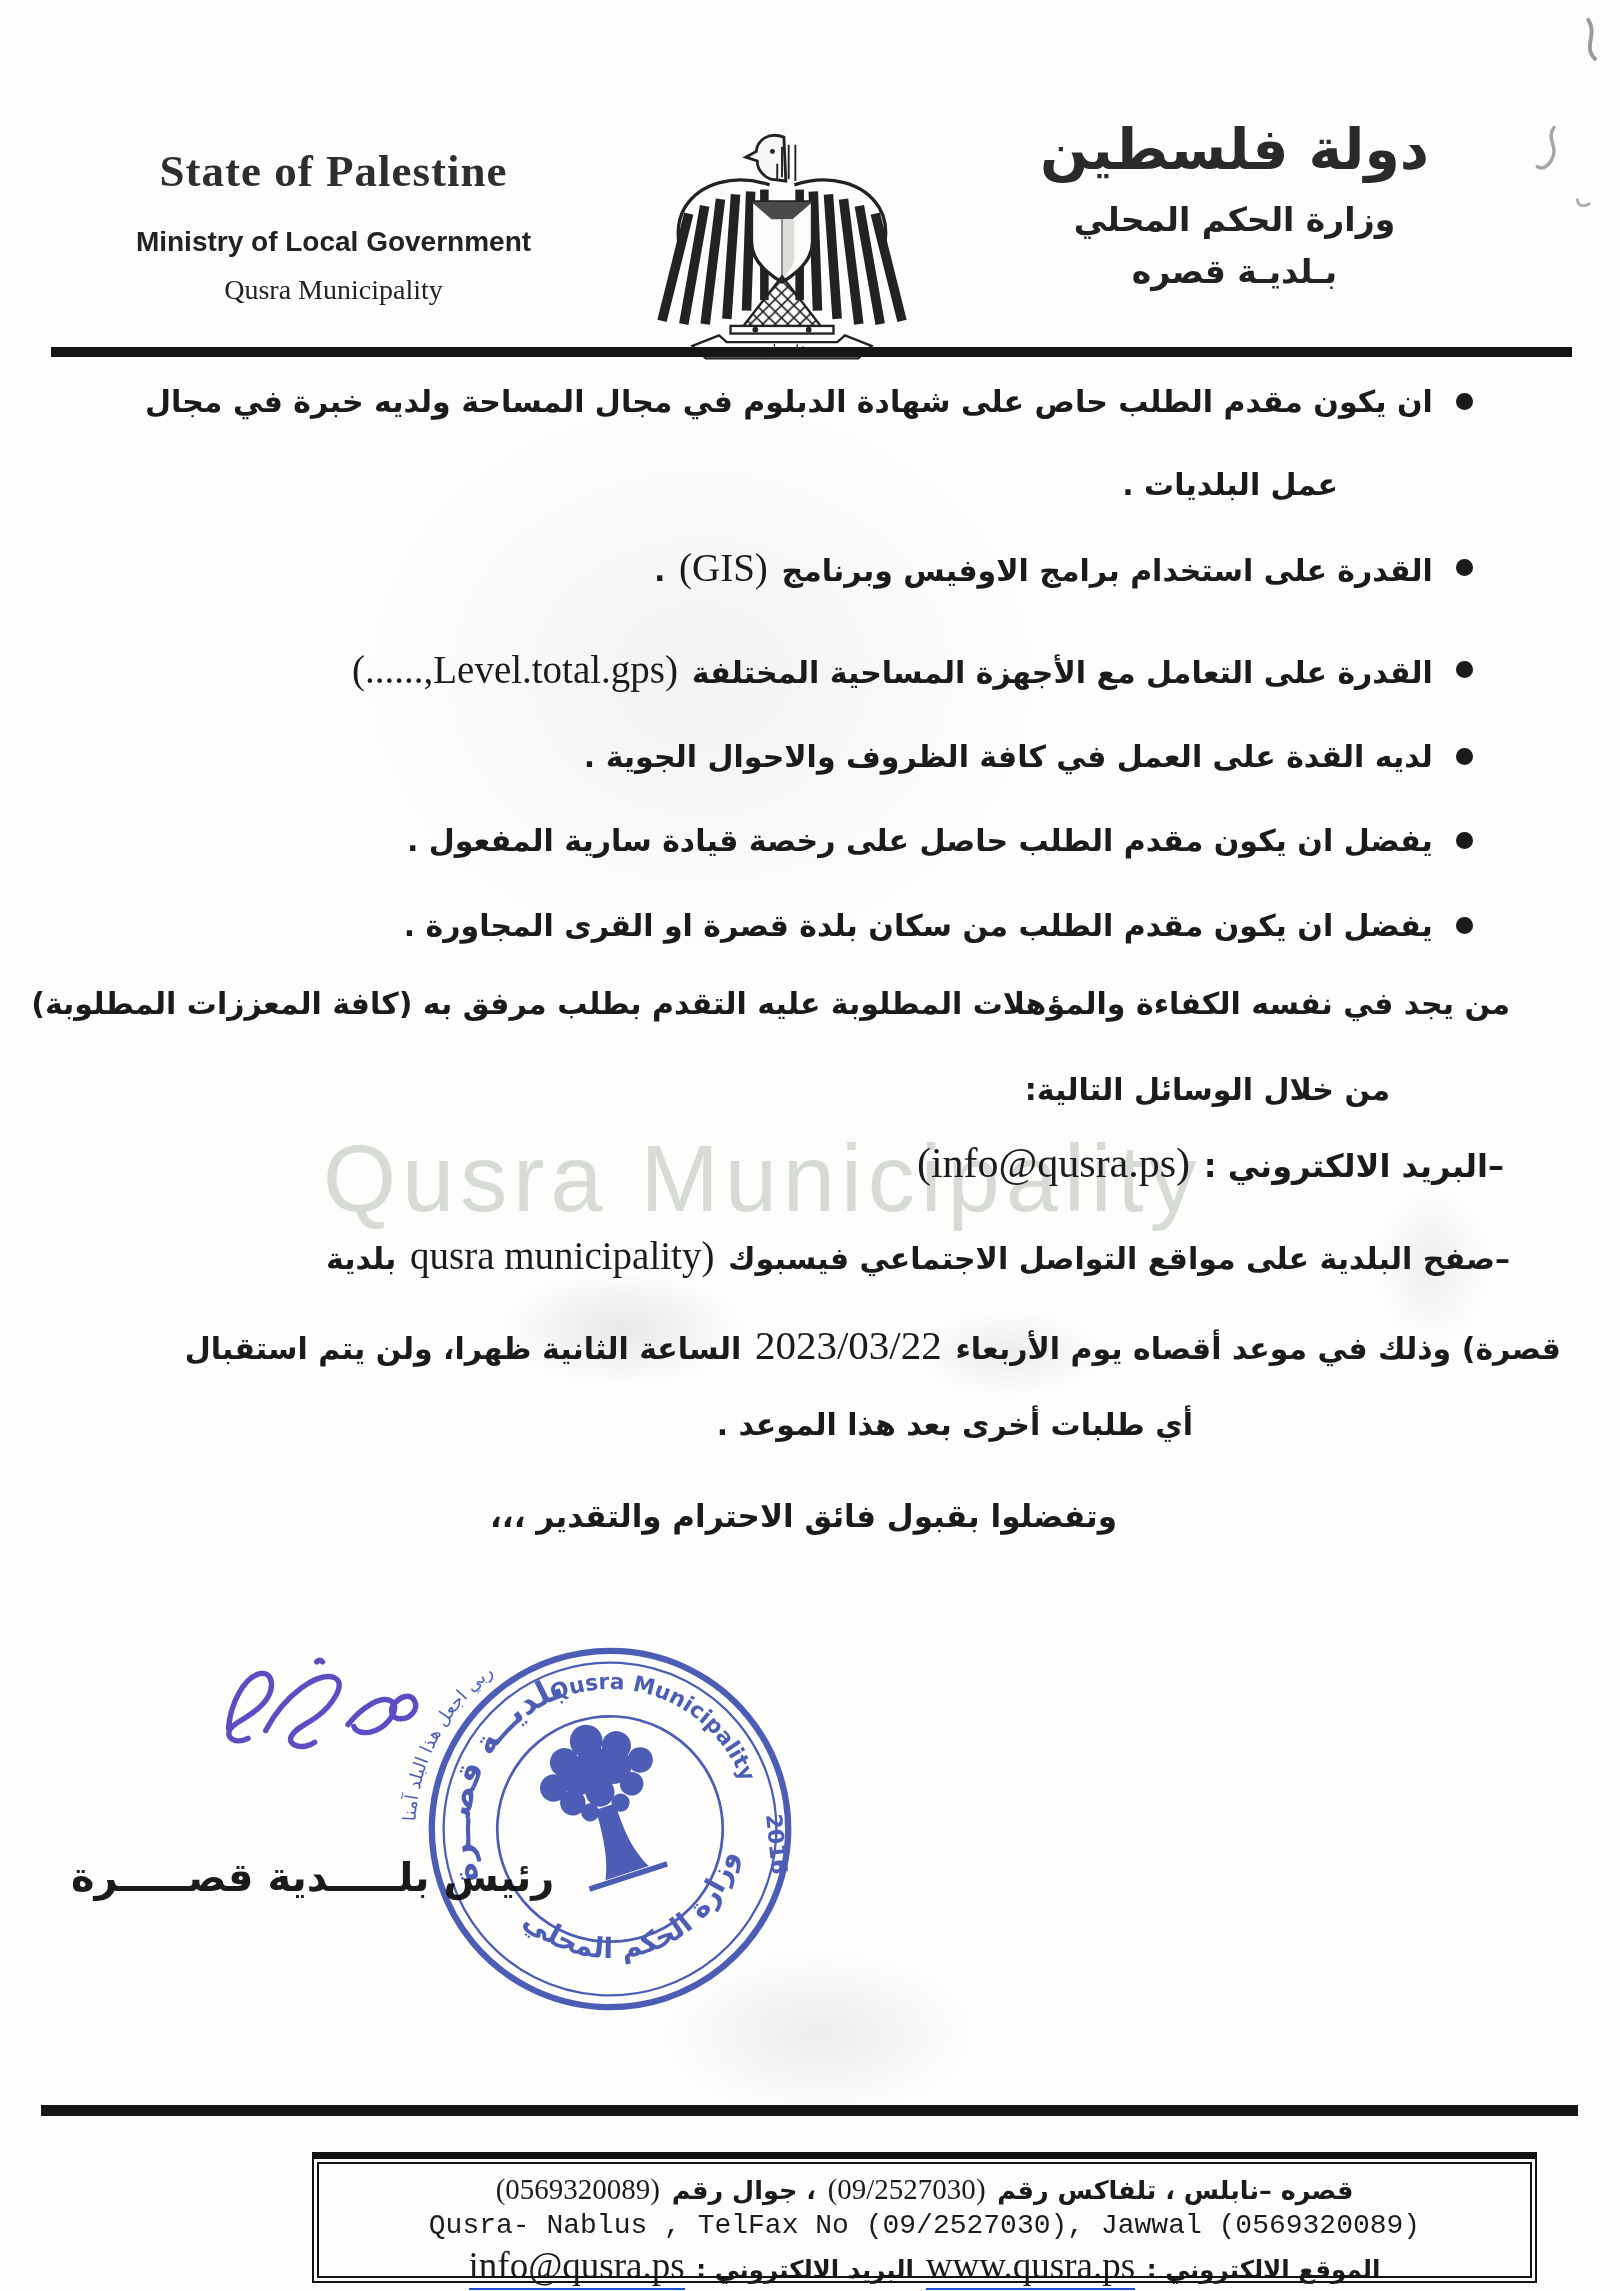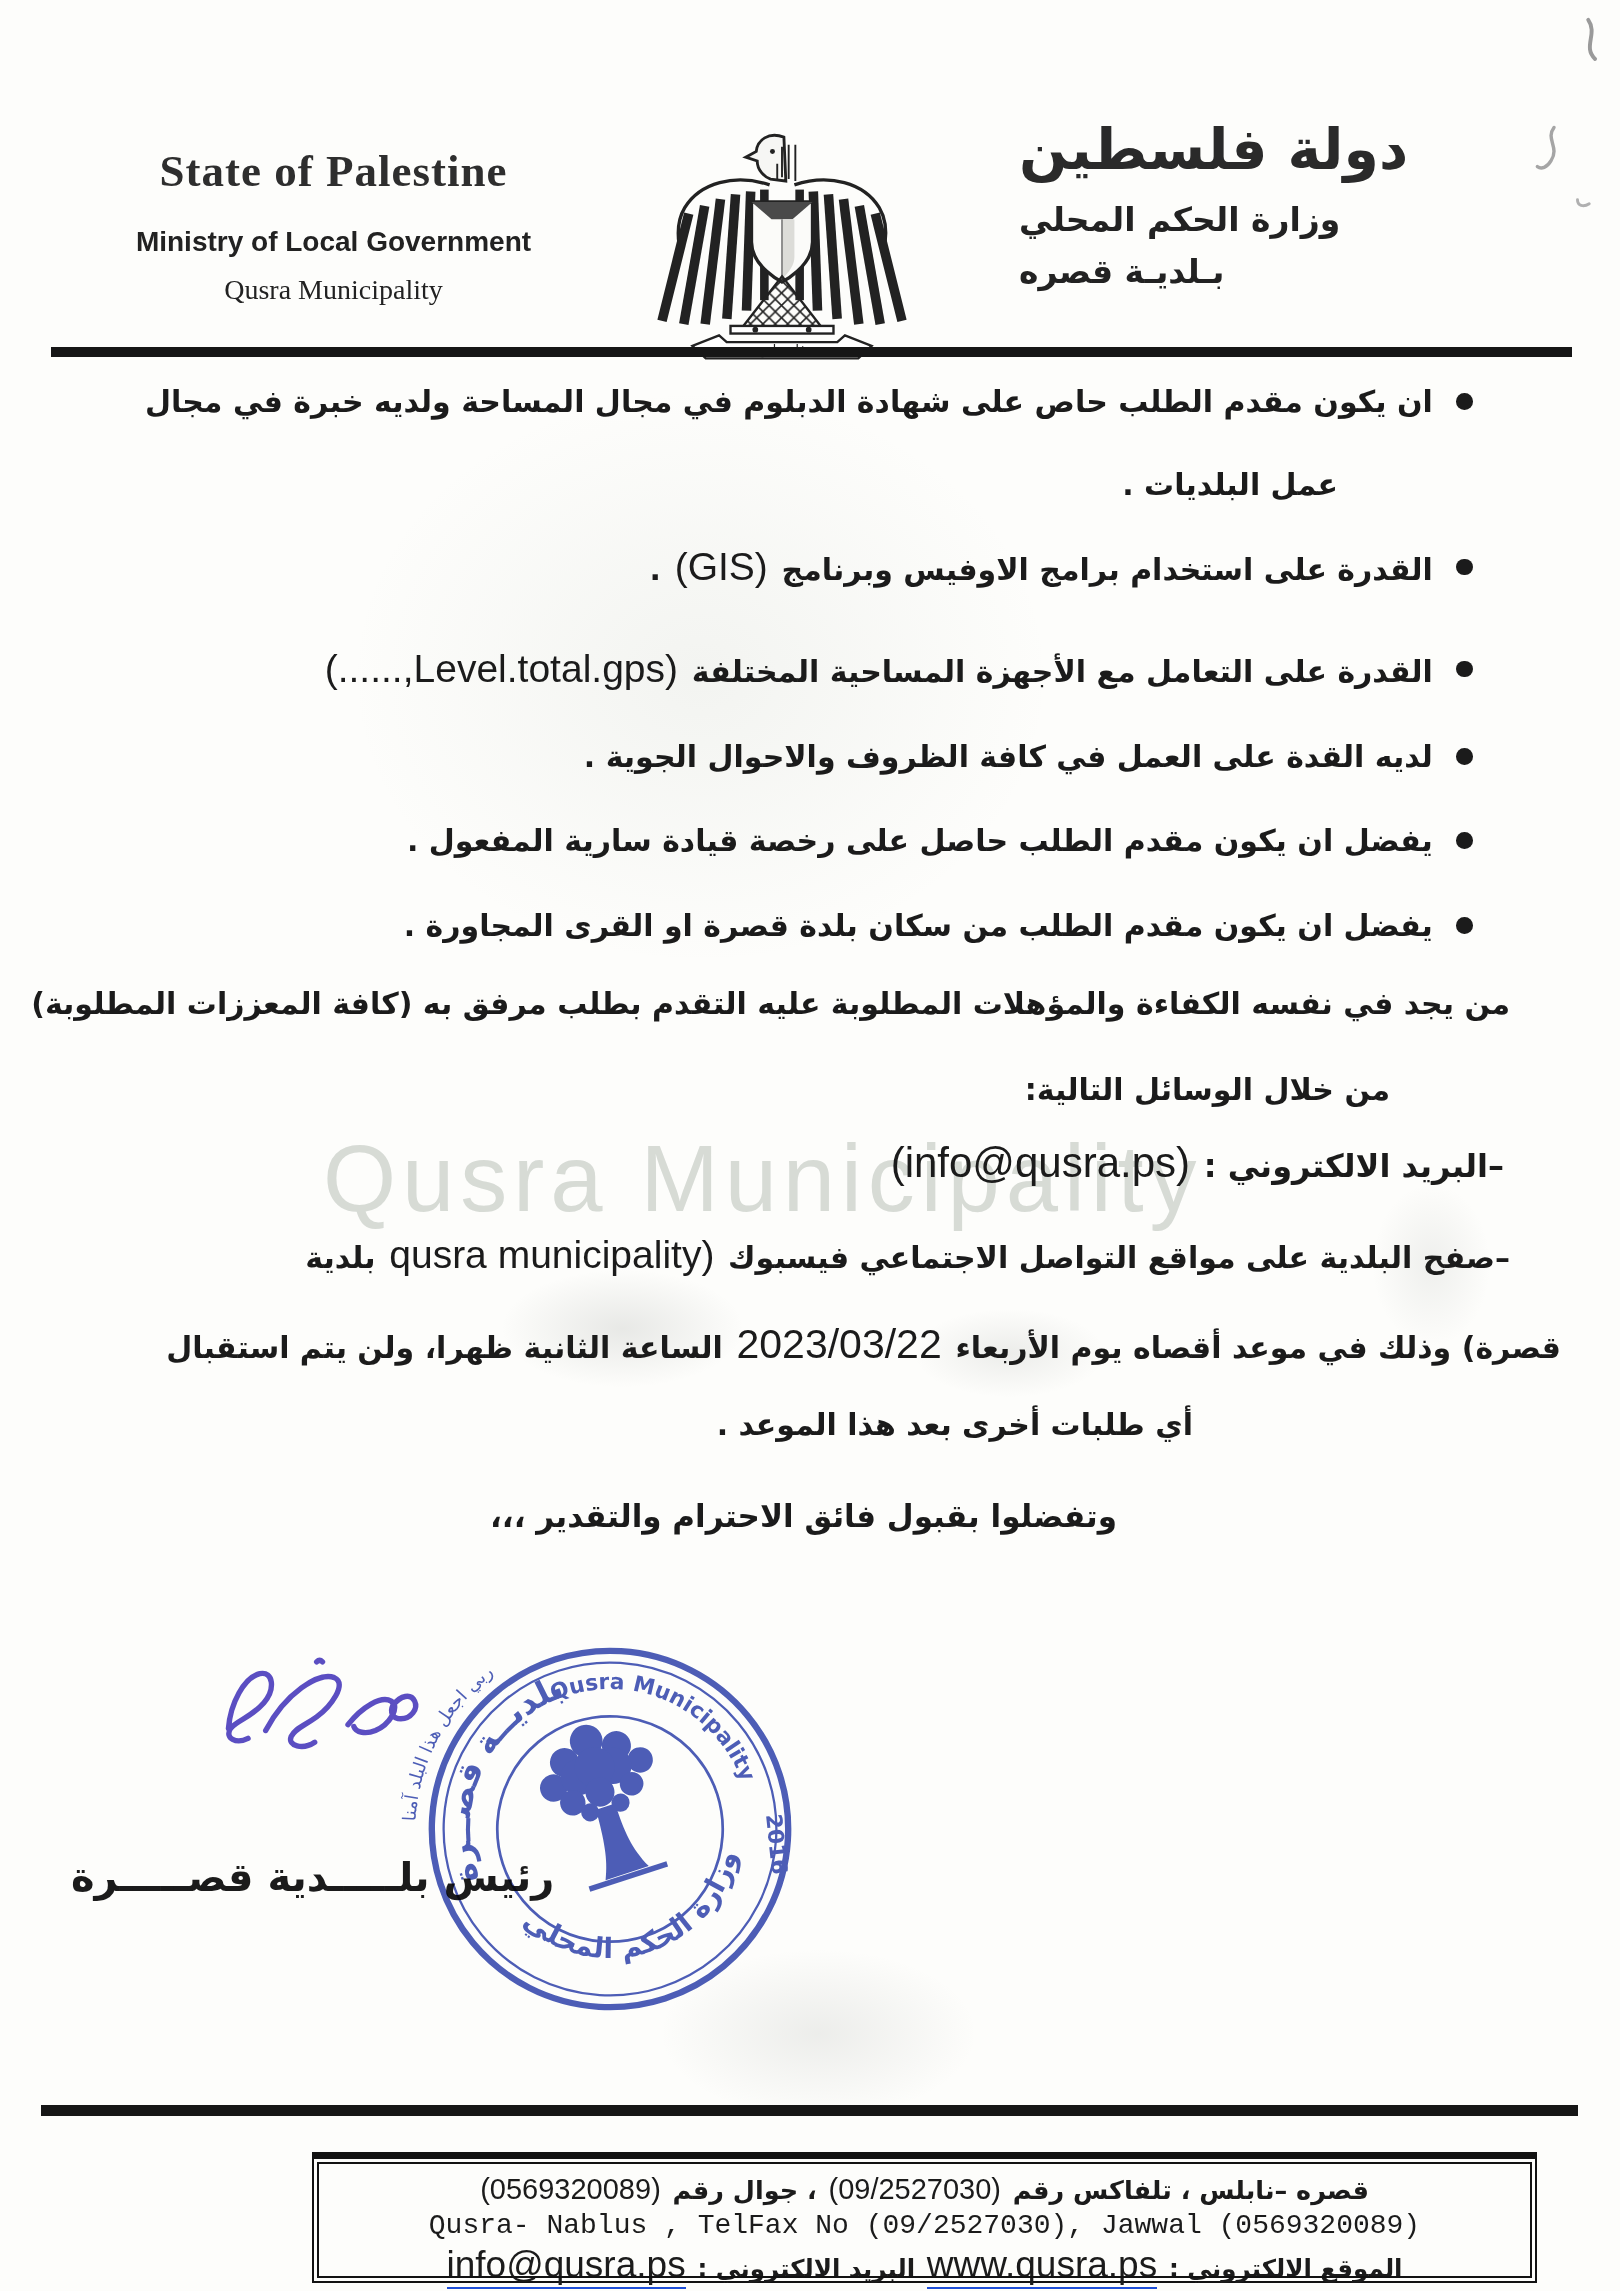--- a/index.html
+++ b/index.html
@@ -1,31 +1,31 @@
 <!DOCTYPE html>
 <html><head>
 <meta charset="utf-8">
 <style>
   html,body{margin:0;padding:0;background:#e8e8e8;}
   .page{position:relative;width:1620px;height:2292px;background:#fdfdfb;overflow:hidden;
         font-family:"DejaVu Sans",sans-serif;}
   .abs{position:absolute;}
   .ar{font-family:"DejaVu Sans",sans-serif;font-weight:bold;color:#1b1b1b;}
-  .lat{font-family:Liberation Sans, sans-serif;color:#1b1b1b;font-weight:normal;}
+  .lat{font-family:Liberation Serif, serif;color:#1b1b1b;font-weight:normal;}
   .row{display:flex;direction:rtl;align-items:baseline;white-space:nowrap;gap:13.7px;z-index:2;}
   .line{direction:rtl;text-align:right;white-space:nowrap;z-index:2;}
   .body-ar{font-size:30px;}
   .body-lat{font-size:39px;}
   .dot{width:16.7px;height:16.7px;border-radius:50%;background:#1b1b1b;align-self:center;margin-left:9.8px;flex:none;}
   
   .hdr-en{left:54px;top:145px;width:559px;text-align:center;z-index:2;}
   .hdr-en .l1{font-family:"Liberation Serif","DejaVu Serif",serif;font-size:45px;font-weight:600;color:#2e2e2e;letter-spacing:1px;}
   .hdr-en .l2{font-family:"Liberation Sans","DejaVu Sans",sans-serif;font-size:28px;font-weight:bold;color:#222;margin-top:29px;}
   .hdr-en .l3{font-family:"Liberation Serif","DejaVu Serif",serif;font-size:28px;color:#222;margin-top:15.7px;}
-  .hdr-ar{left:1019px;top:116px;width:431px;text-align:left;direction:rtl;z-index:2;}
+  .hdr-ar{left:1019px;top:116px;width:431px;text-align:center;direction:rtl;z-index:2;}
   .hdr-ar .l1{font-size:57px;font-weight:bold;color:#2a2a2a;}
   .hdr-ar .l2{font-size:33px;font-weight:bold;color:#222;margin-top:17.6px;}
   .hdr-ar .l3{font-size:33px;font-weight:bold;color:#222;margin-top:13.7px;}
   .rule{left:51px;top:347px;width:1521px;height:9.8px;background:#161616;z-index:2;}
   .rule2{left:41px;top:2105px;width:1537px;height:10.8px;background:#161616;z-index:2;}
   
   .wmtext{left:323px;top:1125px;font-family:"Liberation Sans","DejaVu Sans",sans-serif;
           font-size:94px;letter-spacing:5.9px;color:rgba(158,167,158,0.40);white-space:nowrap;z-index:1;}
   .blob{z-index:0;border-radius:50%;}
   

